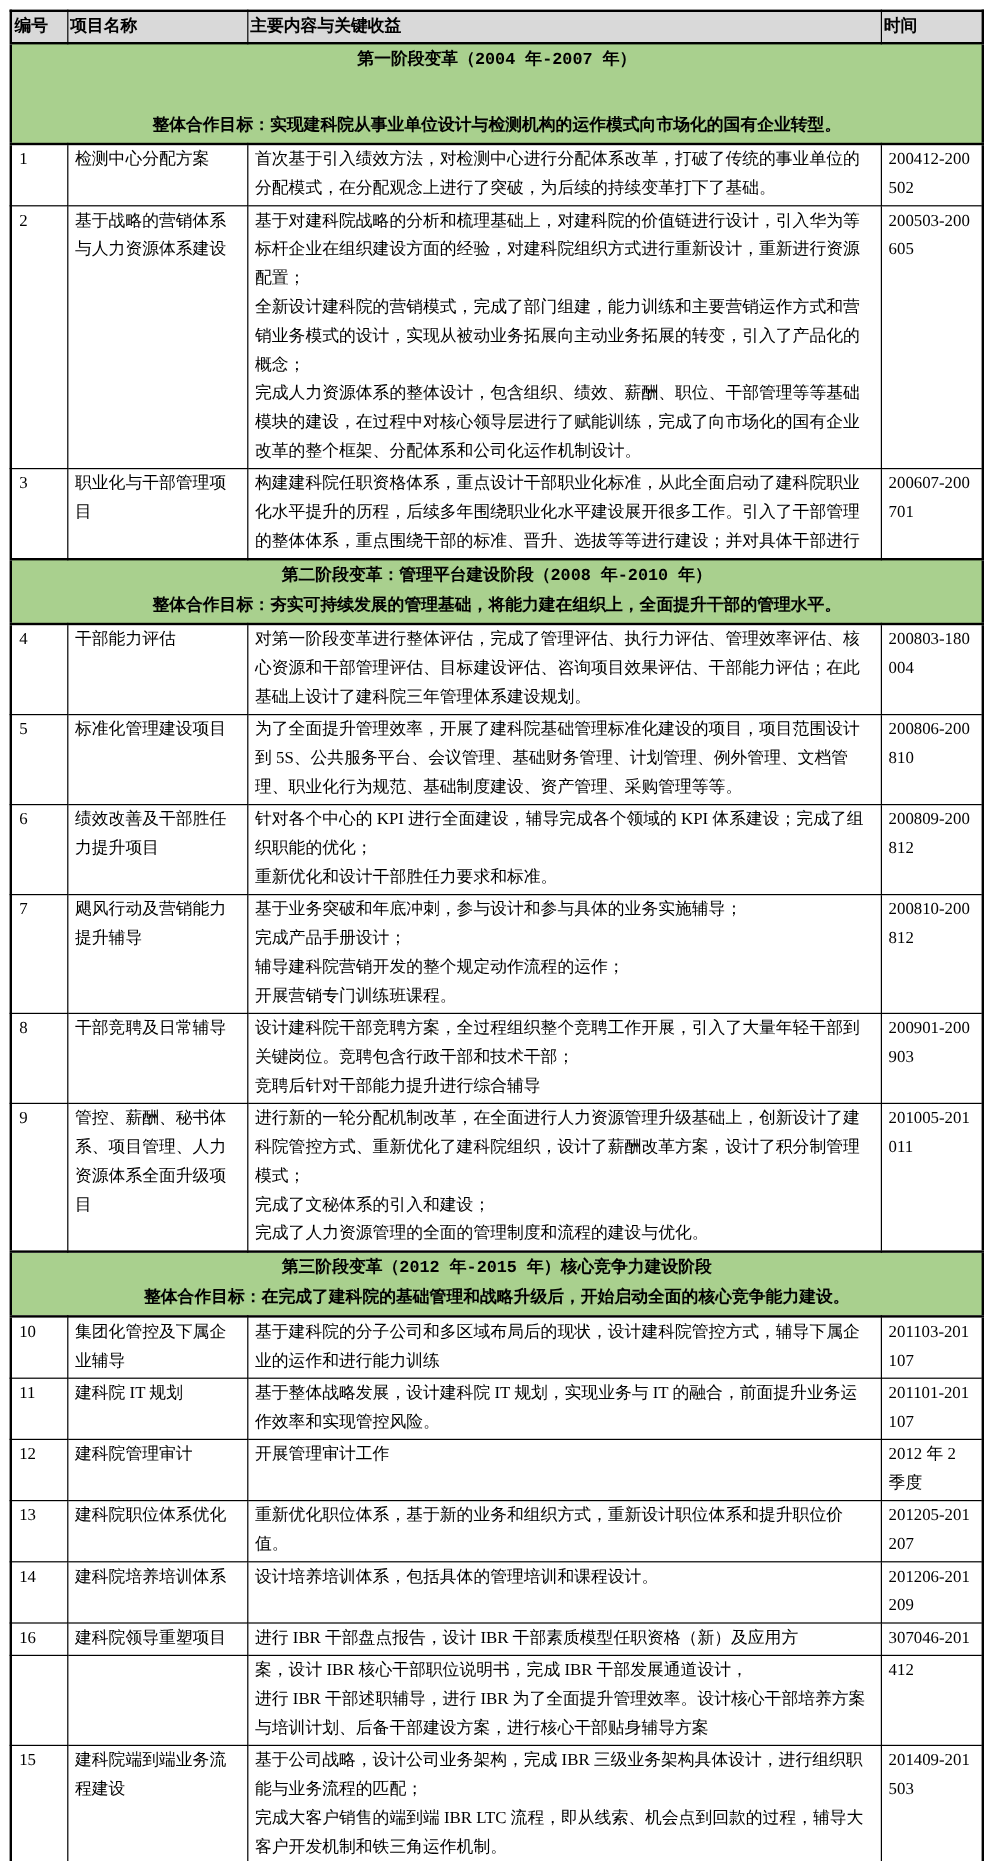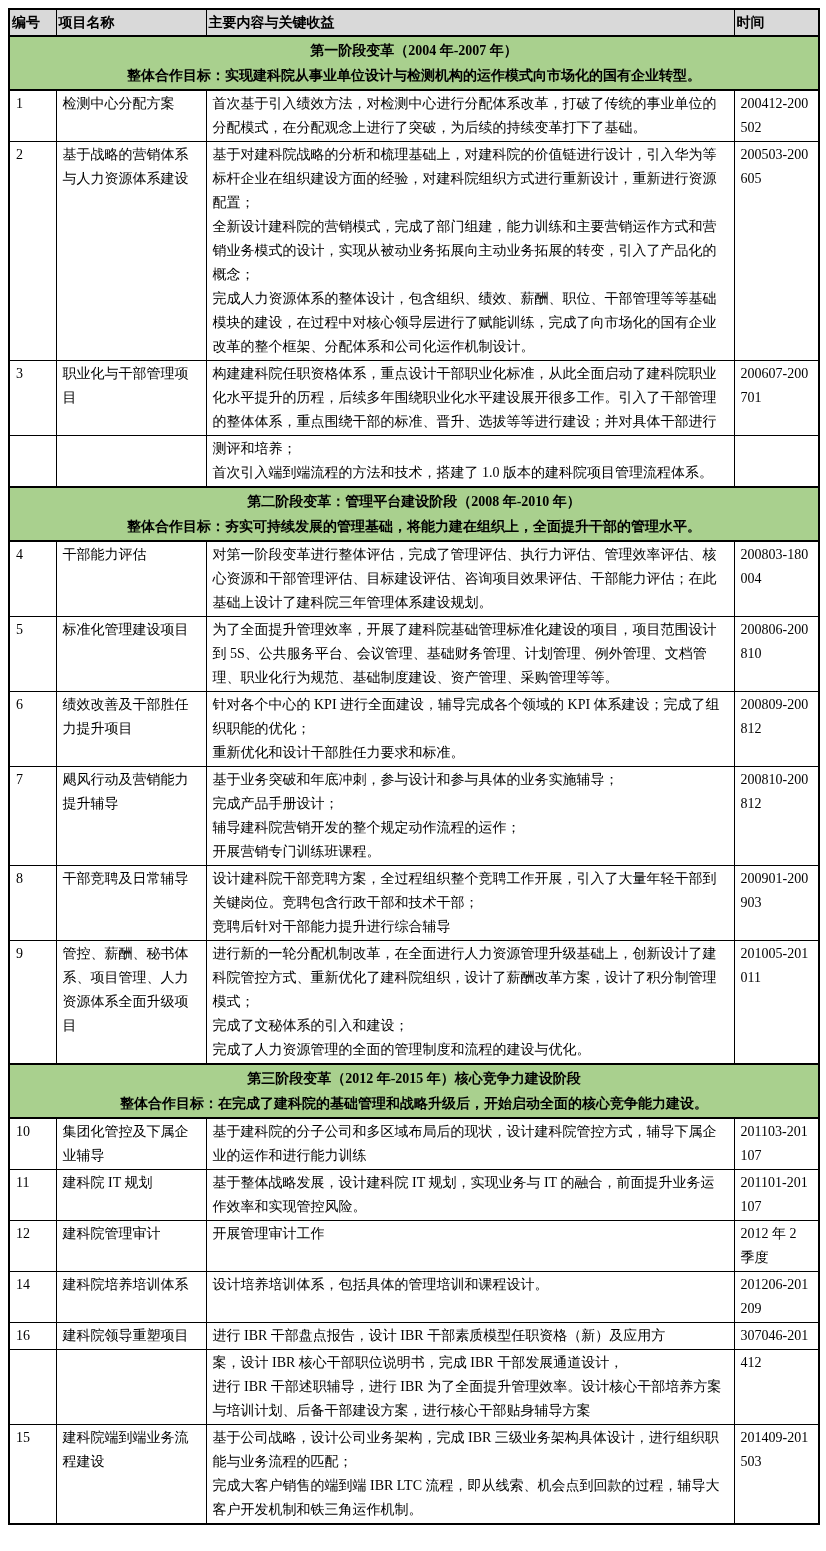--- a/index.html
+++ b/index.html
@@ -34,24 +34,25 @@
     padding: 1px 2px;
   }
   td.time-cell { word-break: break-all; }
   td.id-cell { }
   tr.section-row td {
     background: var(--section-bg, #A9D08E);
     font-weight: bold;
     border-top: 2px solid var(--border-color, #000);
     border-bottom: 2px solid var(--border-color, #000);
     padding: 1px 8px;
+    font-family: Liberation Mono, monospace;
   }
   .section-title { text-align: center; line-height: 25px; }
   .section-goal { text-align: center; line-height: 25px; }
-  .section-goal.center { text-align: center; }
+  .section-goal.center { text-align: center; margin-top: 30px; }
   .para { margin: 0; }
 </style>
 </head>
 <body>
 
 <div class="page">
   <table class="doc-table">
     <colgroup>
       <col style="width:47px">
       <col style="width:150px">
@@ -92,29 +93,20 @@
           <td class="time-cell">200503-200605</td>
         </tr>
         <tr>
           <td class="id-cell">3</td>
           <td class="name-cell">职业化与干部管理项目</td>
           <td class="content-cell">
             <div class="para">构建建科院任职资格体系，重点设计干部职业化标准，从此全面启动了建科院职业化水平提升的历程，后续多年围绕职业化水平建设展开很多工作。引入了干部管理的整体体系，重点围绕干部的标准、晋升、选拔等等进行建设；并对具体干部进行</div>
           </td>
           <td class="time-cell">200607-200701</td>
         </tr>
-        <tr>
-          <td class="id-cell"></td>
-          <td class="name-cell"></td>
-          <td class="content-cell">
-            <div class="para">测评和培养；</div>
-            <div class="para">首次引入端到端流程的方法和技术，搭建了 1.0 版本的建科院项目管理流程体系。</div>
-          </td>
-          <td class="time-cell"></td>
-        </tr>
         <tr class="section-row">
           <td colspan="4">
             <div class="section-title">第二阶段变革：管理平台建设阶段（2008 年-2010 年）</div>
             <div class="section-goal">整体合作目标：夯实可持续发展的管理基础，将能力建在组织上，全面提升干部的管理水平。</div>
           </td>
         </tr>
         <tr>
           <td class="id-cell">4</td>
           <td class="name-cell">干部能力评估</td>
           <td class="content-cell">
@@ -191,20 +183,28 @@
           </td>
           <td class="time-cell">201101-201107</td>
         </tr>
         <tr>
           <td class="id-cell">12</td>
           <td class="name-cell">建科院管理审计</td>
           <td class="content-cell">
             <div class="para">开展管理审计工作</div>
           </td>
           <td class="time-cell">2012 年 2 季度</td>
+        </tr>
+        <tr>
+          <td class="id-cell">13</td>
+          <td class="name-cell">建科院职位体系优化</td>
+          <td class="content-cell">
+            <div class="para">重新优化职位体系，基于新的业务和组织方式，重新设计职位体系和提升职位价值。</div>
+          </td>
+          <td class="time-cell">201205-201207</td>
         </tr>
         <tr>
           <td class="id-cell">14</td>
           <td class="name-cell">建科院培养培训体系</td>
           <td class="content-cell">
             <div class="para">设计培养培训体系，包括具体的管理培训和课程设计。</div>
           </td>
           <td class="time-cell">201206-201209</td>
         </tr>
         <tr>

